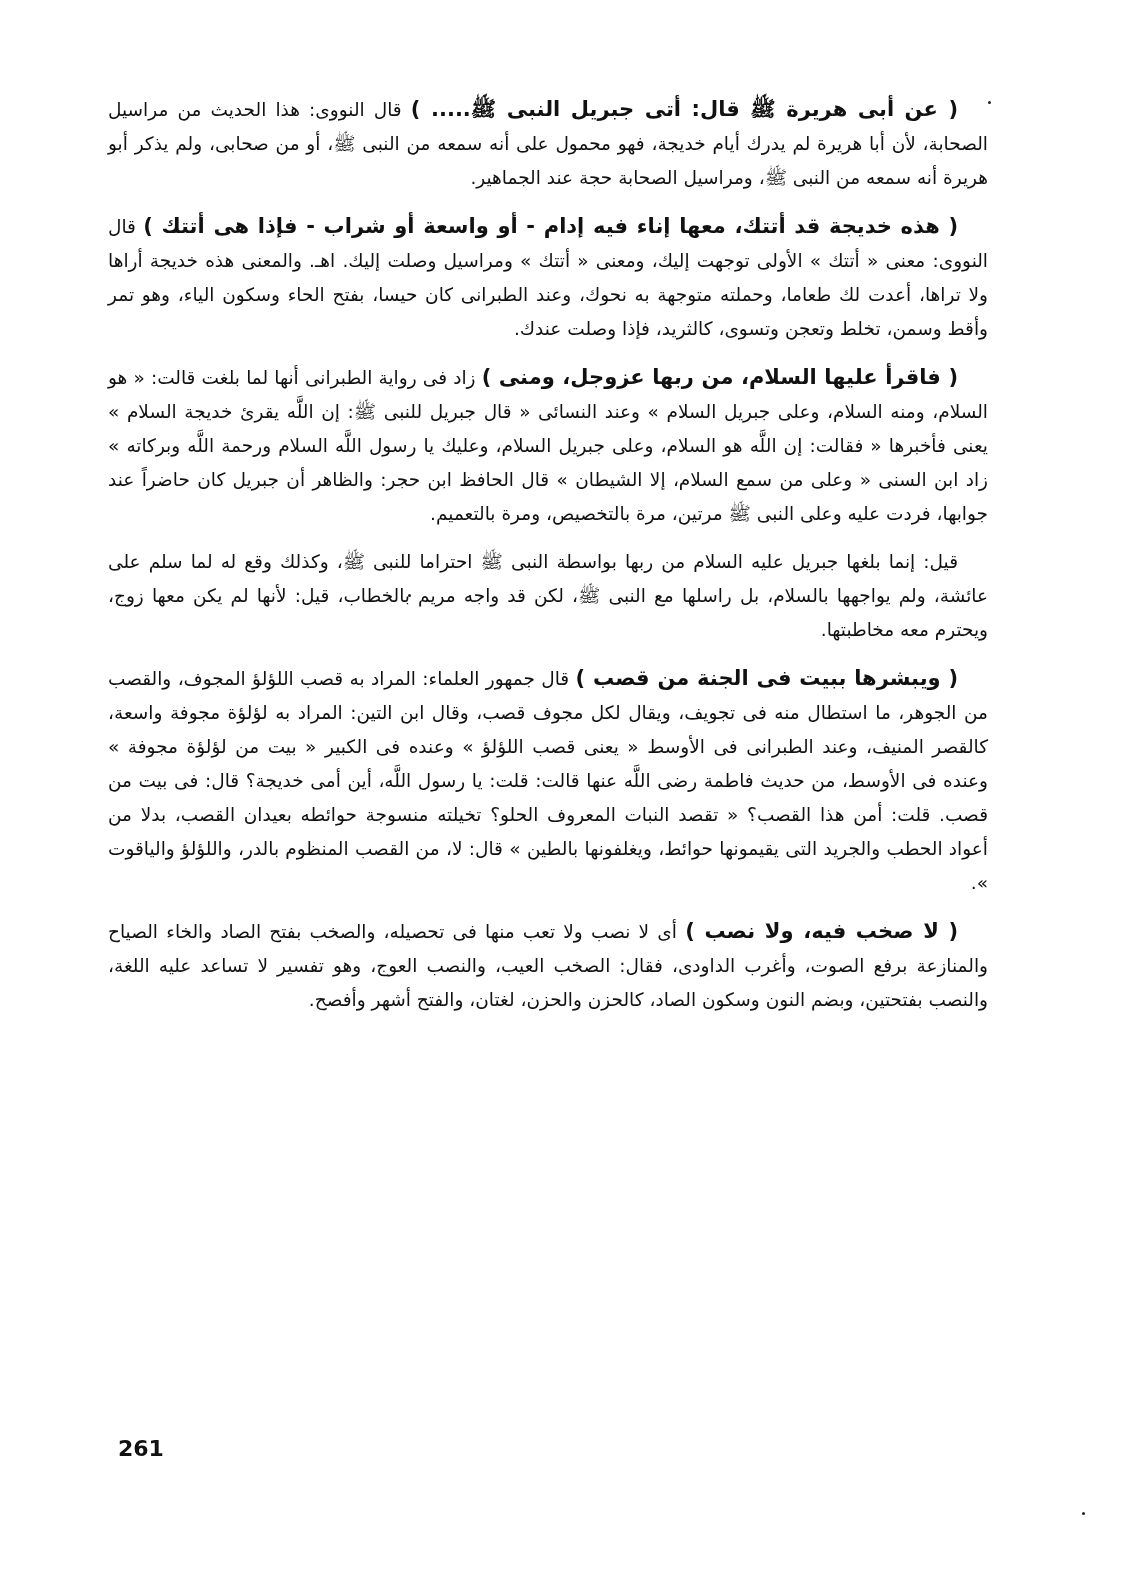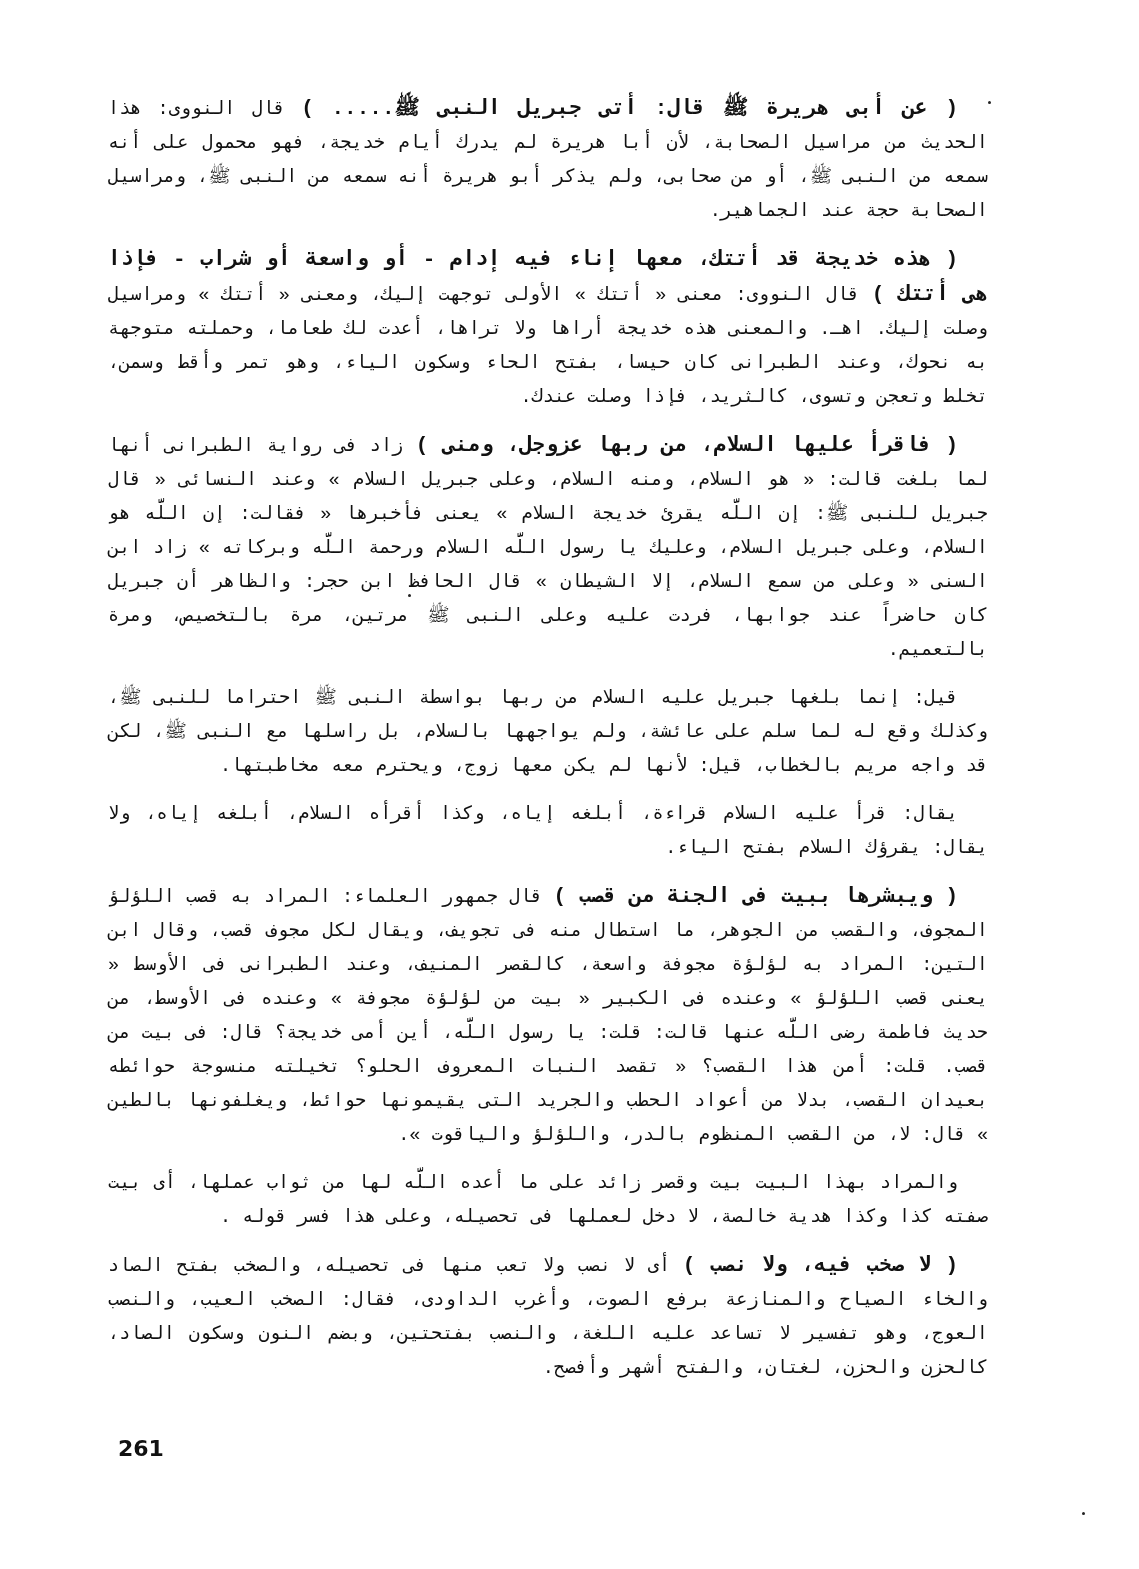--- a/index.html
+++ b/index.html
@@ -24,21 +24,20 @@
       text-align: justify;
       text-align-last: right;
       font-size: 18.5px;
       line-height: 34px;
     }
     .para {
       margin: 0 0 14px 0;
     }
     .para.indent {
       text-indent: 30px;
-      font-family: Liberation Mono, monospace;
     }
     .lemma {
       font-weight: bold;
       font-size: 21px;
     }
     .page-number {
       position: absolute;
       left: 118px;
       top: 1436px;
       font-size: 22px;
@@ -68,31 +67,25 @@
   </p>
 
   <p class="para indent">
     <span class="lemma">( فاقرأ عليها السلام، من ربها عزوجل، ومنى )</span><span> زاد فى رواية الطبرانى أنها لما بلغت قالت: « هو السلام، ومنه السلام، وعلى جبريل السلام » وعند النسائى « قال جبريل للنبى ﷺ: إن اللَّه يقرئ خديجة السلام » يعنى فأخبرها « فقالت: إن اللَّه هو السلام، وعلى جبريل السلام، وعليك يا رسول اللَّه السلام ورحمة اللَّه وبركاته » زاد ابن السنى « وعلى من سمع السلام، إلا الشيطان » قال الحافظ ابن حجر: والظاهر أن جبريل كان حاضراً عند جوابها، فردت عليه وعلى النبى ﷺ مرتين، مرة بالتخصيص، ومرة بالتعميم.</span>
   </p>
 
   <p class="para indent">
     <span>قيل: إنما بلغها جبريل عليه السلام من ربها بواسطة النبى ﷺ احتراما للنبى ﷺ، وكذلك وقع له لما سلم على عائشة، ولم يواجهها بالسلام، بل راسلها مع النبى ﷺ، لكن قد واجه مريم بالخطاب، قيل: لأنها لم يكن معها زوج، ويحترم معه مخاطبتها.</span>
   </p>
 
-  <p class="para indent">
-    <span>يقال: قرأ عليه السلام قراءة، أبلغه إياه، وكذا أقرأه السلام، أبلغه إياه، ولا يقال: يقرؤك السلام بفتح الياء.</span>
-  </p>
 
   <p class="para indent">
     <span class="lemma">( ويبشرها ببيت فى الجنة من قصب )</span><span> قال جمهور العلماء: المراد به قصب اللؤلؤ المجوف، والقصب من الجوهر، ما استطال منه فى تجويف، ويقال لكل مجوف قصب، وقال ابن التين: المراد به لؤلؤة مجوفة واسعة، كالقصر المنيف، وعند الطبرانى فى الأوسط « يعنى قصب اللؤلؤ » وعنده فى الكبير « بيت من لؤلؤة مجوفة » وعنده فى الأوسط، من حديث فاطمة رضى اللَّه عنها قالت: قلت: يا رسول اللَّه، أين أمى خديجة؟ قال: فى بيت من قصب. قلت: أمن هذا القصب؟ « تقصد النبات المعروف الحلو؟ تخيلته منسوجة حوائطه بعيدان القصب، بدلا من أعواد الحطب والجريد التى يقيمونها حوائط، ويغلفونها بالطين » قال: لا، من القصب المنظوم بالدر، واللؤلؤ والياقوت ».</span>
   </p>
 
-  <p class="para indent">
-    <span>والمراد بهذا البيت بيت وقصر زائد على ما أعده اللَّه لها من ثواب عملها، أى بيت صفته كذا وكذا هدية خالصة، لا دخل لعملها فى تحصيله، وعلى هذا فسر قوله .</span>
-  </p>
 
   <p class="para indent">
     <span class="lemma">( لا صخب فيه، ولا نصب )</span><span> أى لا نصب ولا تعب منها فى تحصيله، والصخب بفتح الصاد والخاء الصياح والمنازعة برفع الصوت، وأغرب الداودى، فقال: الصخب العيب، والنصب العوج، وهو تفسير لا تساعد عليه اللغة، والنصب بفتحتين، وبضم النون وسكون الصاد، كالحزن والحزن، لغتان، والفتح أشهر وأفصح.</span>
   </p>
 
 </div>
 
 <div class="page-number">261</div>
 
 <span class="speck" style="left: 988px; top: 101px;"></span>

